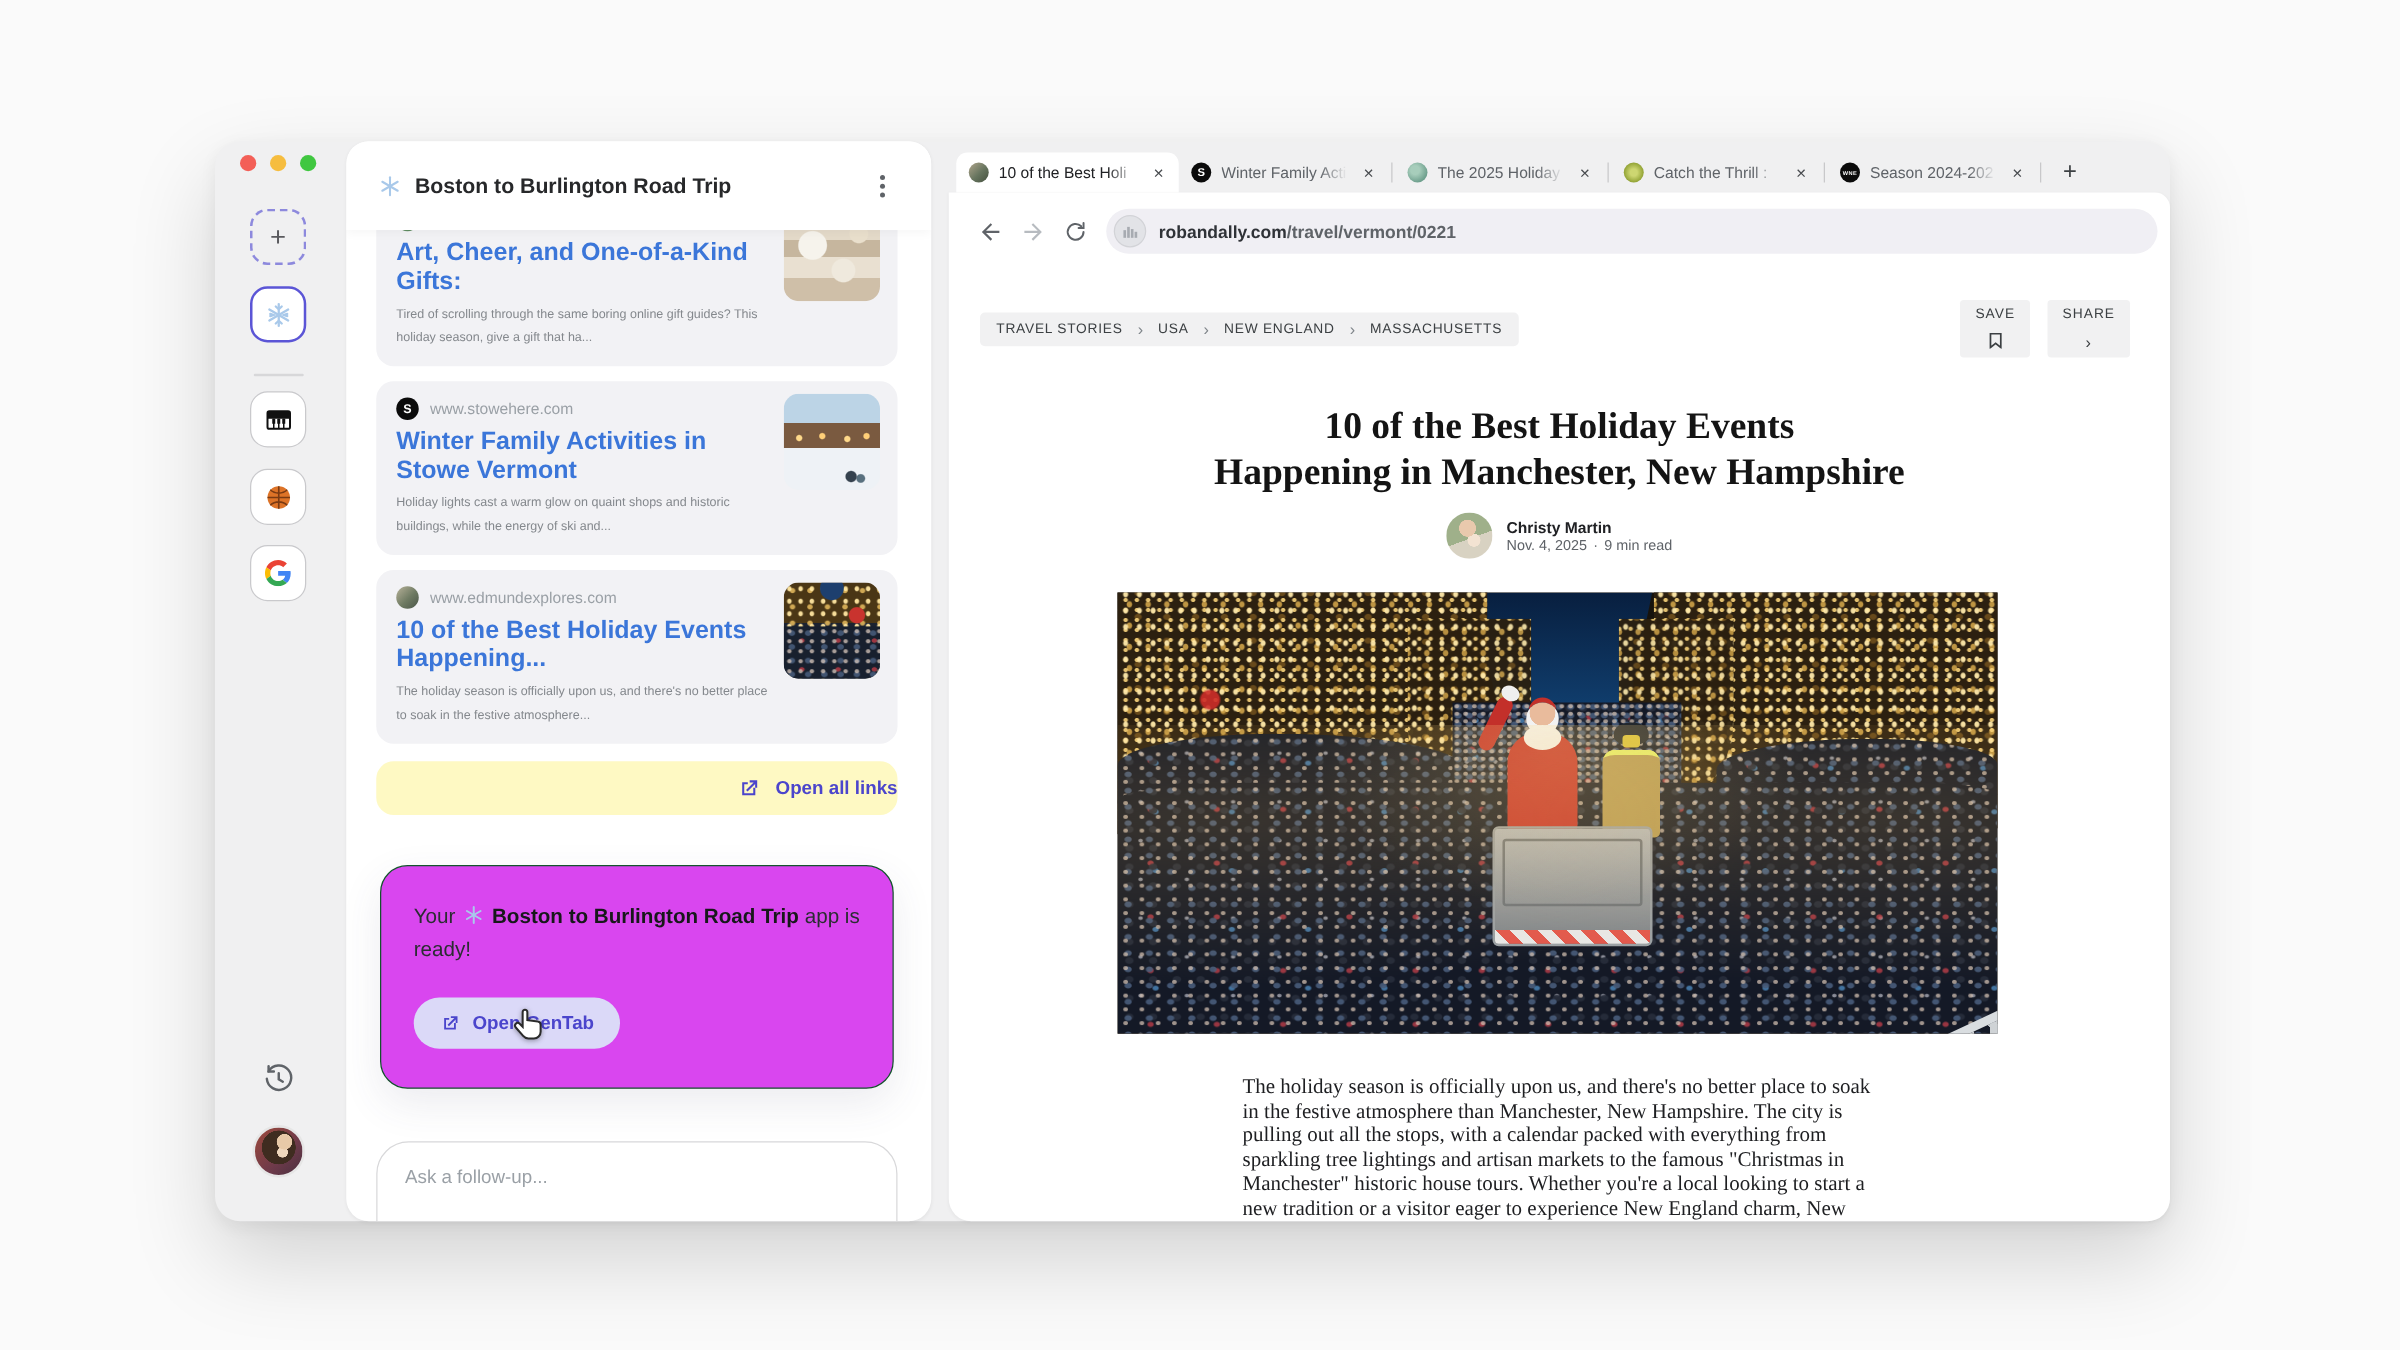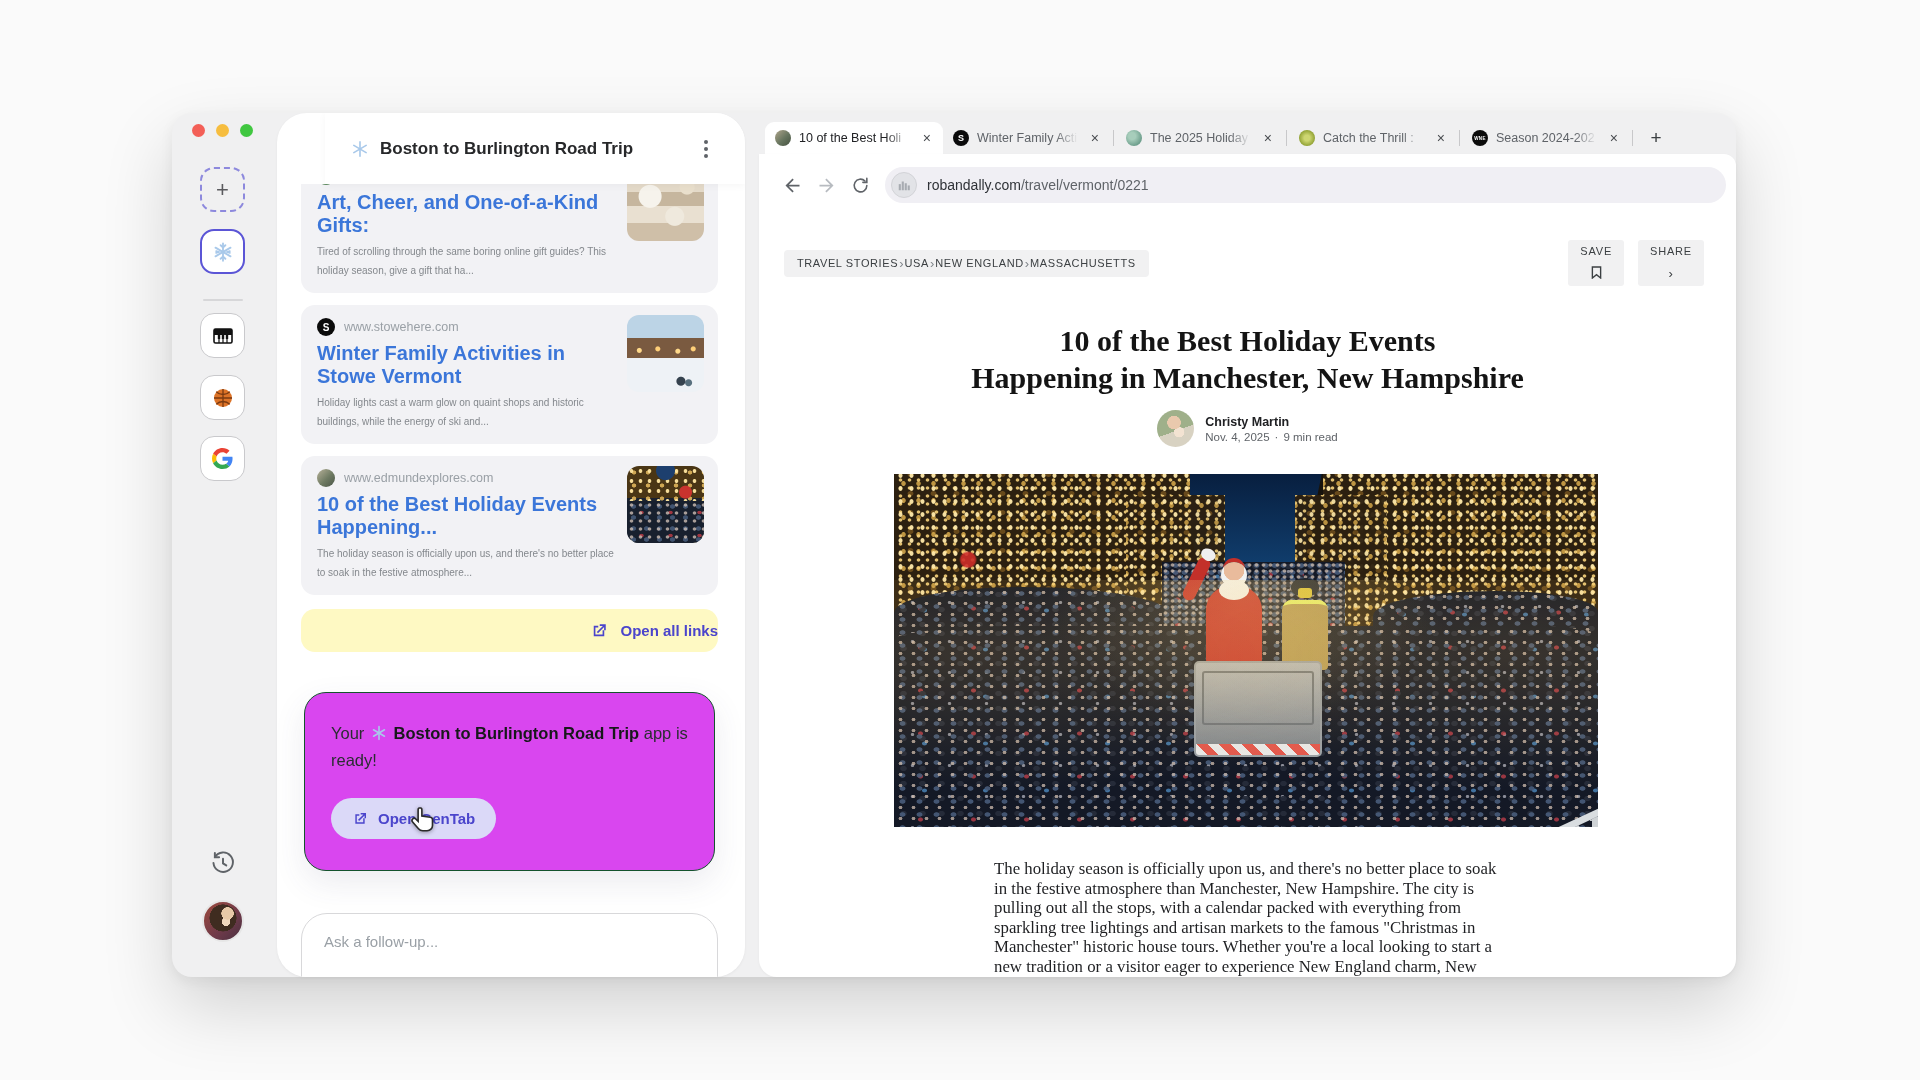--- a/index.html
+++ b/index.html
@@ -29,21 +29,21 @@
   .history-btn { position:absolute; left:38px; top:736px; width:28px; height:28px; border:none; background:transparent; cursor:pointer; }
   .avatar { position:absolute; left:30px; top:787px; width:42px; height:42px; border-radius:50%;
             border:2px solid #e6e6e6; background:
               radial-gradient(circle at 62% 30%, #e8c9a8 17%, transparent 18%),
               radial-gradient(circle at 58% 52%, #f0d7bd 14%, transparent 15%),
               radial-gradient(circle at 50% 42%, #3f2c20 46%, transparent 47%),
               linear-gradient(135deg,#9e4a3c,#6e3a4a 60%,#4a3040); }
 
   
   .panel { position:absolute; left:105px; top:0; width:468px; height:864px; background:#fff;
-           border-radius:30px; box-shadow:0 1px 3px rgba(0,0,0,.05); overflow:hidden;padding-left:48px; }
+           border-radius:18px; box-shadow:0 1px 3px rgba(0,0,0,.05); overflow:hidden; }
   .panel-header { height:71px; display:flex; align-items:center; padding:0 26px; gap:11px; background:#fff; position:relative; z-index:3;
                   box-shadow:0 2px 8px rgba(0,0,0,.04); }
   .panel-title { font-size:17px; font-weight:600; color:#27282a; flex:1; }
   .kebab-btn { border:none; background:transparent; width:26px; height:26px; cursor:pointer; display:flex; align-items:center; justify-content:center; }
   .kebab-dot { width:4px; height:4px; border-radius:50%; background:#5f6368; box-shadow:0 -7px 0 #5f6368, 0 7px 0 #5f6368; }
 
   .panel-scroll { position:absolute; top:71px; left:0; right:0; bottom:0; overflow:hidden; padding:0 27px 0 24px; }
 
   .link-card { position:relative; background:#f2f2f5; border-radius:14px; padding:13px 16px; margin-bottom:12px; cursor:pointer; }
   .link-card.clipped { margin-top:-30px; }
@@ -120,25 +120,25 @@
   .tab-sep { width:1px; height:16px; background:#c8c8ca; margin:0 2px; flex:0 0 auto; }
   .newtab-btn { border:none; background:transparent; font-size:19px; color:#3c4043; width:26px; height:26px; margin-left:8px; cursor:pointer; }
 
   .browser-card { position:absolute; left:0; top:41px; width:977px; height:823px; background:#fff;
                   border-radius:0 12px 18px 18px; overflow:hidden; box-shadow:0 1px 3px rgba(0,0,0,.04); }
   .chrome-row { position:absolute; left:16px; right:10px; top:12px; height:38px; display:flex; align-items:center; }
   .nav-btn { border:none; background:transparent; width:34px; height:34px; display:flex; align-items:center; justify-content:center; cursor:pointer; }
   .url-pill { flex:1; margin-left:8px; height:36px; border-radius:18px; background:#f0eff4; display:flex; align-items:center; padding:0 14px 0 6px; cursor:text; }
   .url-favicon { width:26px; height:26px; border-radius:50%; background:#e2e3e7; border:1px solid #d2d3d7;
                  display:flex; align-items:center; justify-content:center; margin-right:10px; }
-  .url-text { font-size:14px; color:#2f3237; }
+  .url-text { font-size:14px; color:#2f3237;font-weight:bold; }
   .url-text .path { color:#5f6368; }
 
   .crumb-row { position:absolute; left:25px; right:32px; top:86px; display:flex; align-items:center; justify-content:space-between; }
-  .crumbs { display:flex; align-items:center; gap:1px; background:#f1f1f2; border-radius:4px; padding:6px 13px; }
+  .crumbs { display:flex; align-items:center; gap:12px; background:#f1f1f2; border-radius:4px; padding:6px 13px; }
   .crumb { font-size:11px; letter-spacing:.6px; color:#3c4043; cursor:pointer; white-space:nowrap; }
   .crumb-sep { font-size:13px; color:#80868b; }
   .page-actions { display:flex; gap:14px; }
   .action-pill { display:flex; align-items:center; gap:9px; background:#f1f1f2; border:none; border-radius:3px;
                  padding:5px 12px; font-size:11px; letter-spacing:.8px; color:#3c4043; cursor:pointer;flex-direction:column; }
   .action-pill .chev { font-size:13px; color:#3c4043; }
 
   .article-title { position:absolute; left:0; right:0; top:168px; text-align:center;
                    font-family:"Liberation Serif", serif; font-weight:700; font-size:30px; line-height:37px; color:#141414; }
   .author-row { position:absolute; left:0; right:0; top:256px; display:flex; justify-content:center; align-items:center; gap:11px; }

